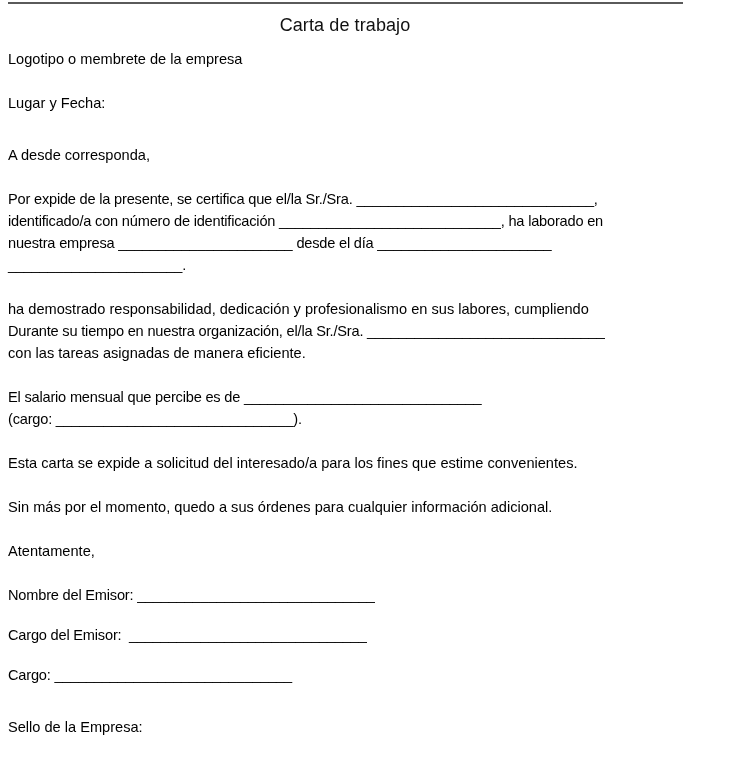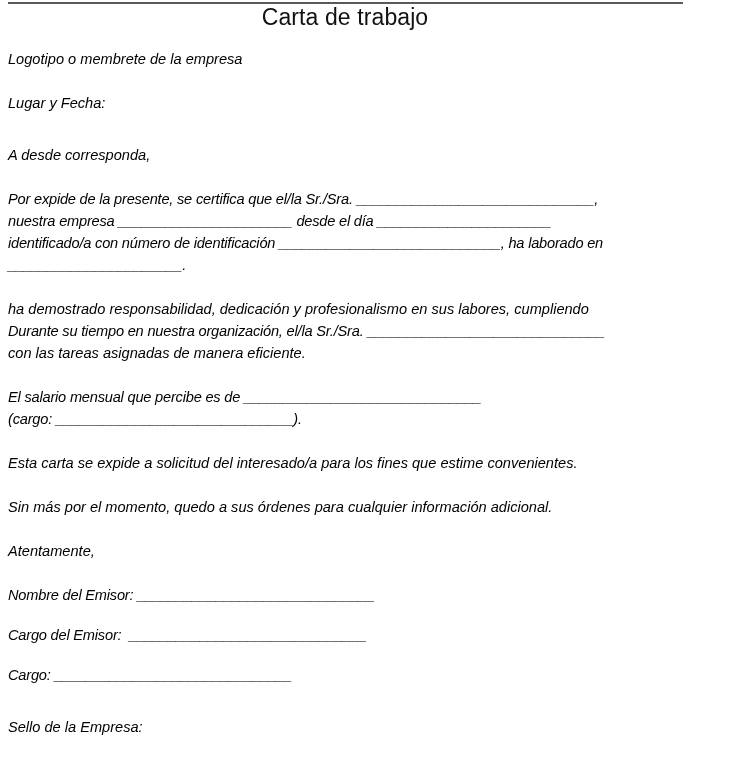--- a/index.html
+++ b/index.html
@@ -31,44 +31,43 @@
     left: 8px;
     top: 2px;
     width: 675px;
     height: 2px;
     background: #5a5a5a;
   }
 
   #doc-title {
     position: absolute;
     left: 0;
-    top: 4px;
+    top: 12px;
     width: 690px;
     text-align: center;
-    font-size: 23px;
+    font-size: 18px;
     line-height: 26px;
     letter-spacing: 0.1px;
     color: #111111;
     white-space: pre;
   }
 
   #body-content {
     position: absolute;
     left: 8px;
     top: 48px;
     width: 700px;
     font-size: 14.6px;
     line-height: 22px;
     color: #000000;
   }
 
   .blk {
     margin: 0;
     padding: 0;
-    font-style: italic;
   }
 
   .line {
     white-space: pre;
     height: 22px;
     line-height: 22px;
     font-size: 14.6px;
   }
 
   
@@ -104,22 +103,22 @@
     <div class="gap-2"></div>
 
     <div class="blk">
       <div class="line">A desde corresponda,</div>
     </div>
 
     <div class="gap-1"></div>
 
     <div class="blk">
       <div class="line fill">Por expide de la presente, se certifica que el/la Sr./Sra. ______________________________,</div>
+      <div class="line fill">identificado/a con número de identificación ____________________________, ha laborado en</div>
       <div class="line fill">nuestra empresa ______________________ desde el día ______________________</div>
-      <div class="line fill">identificado/a con número de identificación ____________________________, ha laborado en</div>
       <div class="line fill">______________________.</div>
     </div>
 
     <div class="gap-1"></div>
 
     <div class="blk">
       <div class="line">ha demostrado responsabilidad, dedicación y profesionalismo en sus labores, cumpliendo</div>
       <div class="line fill">Durante su tiempo en nuestra organización, el/la Sr./Sra. ______________________________</div>
       <div class="line">con las tareas asignadas de manera eficiente.</div>
     </div>

